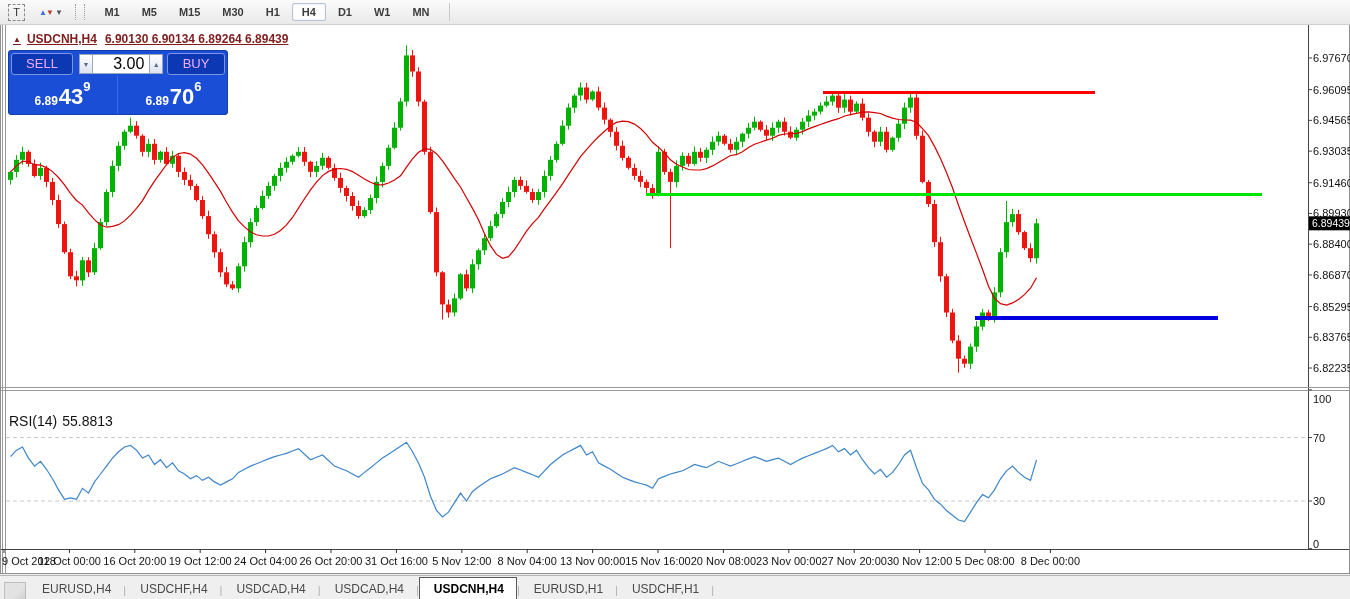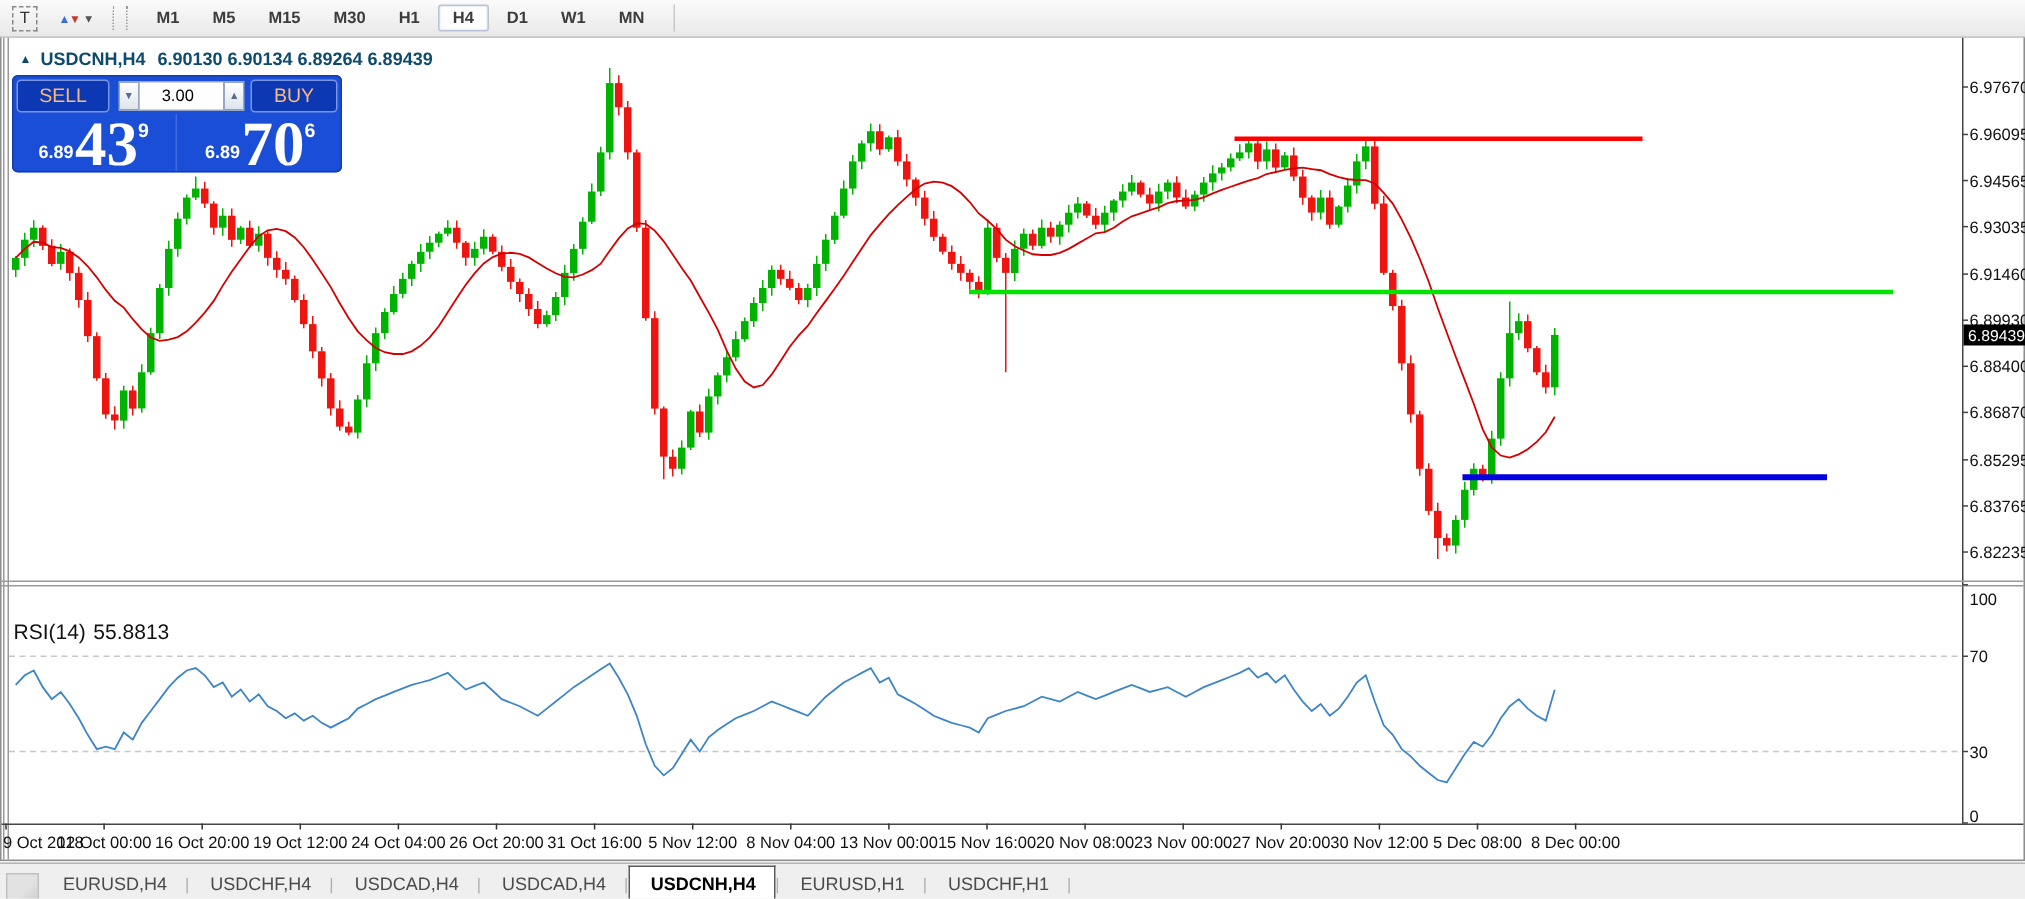--- a/index.html
+++ b/index.html
@@ -16,41 +16,41 @@
   .arrows{margin-left:10px;}
   .arr-up{color:#3a6fd8;font-size:8px;margin-right:-1px;}
   .arr-dn{color:#c23a2f;font-size:8px;}
   .caret{color:#555;font-size:9px;margin-left:3px;}
   .grip{width:8px;height:16px;margin:0 8px 0 12px;border-left:1px dotted #9a9a9a;border-right:1px dotted #9a9a9a;}
   .tf-group{display:flex;align-items:center;font-weight:bold;}
   .tf{padding:2px 9px;margin:0 1px;font-size:11px;color:#3c3c3c;border:1px solid transparent;border-radius:2px;}
   .tf.active{background:#fdfdfd;border-color:#b9c3d8;box-shadow:inset 0 0 1px #aab4cc;}
   .vsep{width:1px;height:18px;background:#c9c9c9;margin-left:8px;}
   
-  .chart-title{position:absolute;left:13px;top:32px;z-index:4;font-size:12px;font-weight:bold;color:#0c4a6e;}
+  .chart-title{position:absolute;left:13px;top:32px;z-index:4;font-size:12px;font-weight:bold;color:#7f1d1d;text-decoration:underline;}
   .chart-title .marker{font-size:8px;margin-right:6px;position:relative;top:-1px;}
   .chart-title .sym{margin-right:8px;}
   
   .panel{position:absolute;left:8px;top:50px;width:220px;height:65px;background:#1b4ed6;
          border-radius:4px;z-index:4;box-shadow:0 0 0 1px #143da8 inset;padding:0;}
   .panel .row1{display:flex;align-items:center;height:22px;margin:3px 3px 0 3px;}
-  .pbtn{background:#0d38b4;border:1px solid #7b96e6;border-radius:3px;color:#fdba74;
+  .pbtn{background:#0d38b4;border:1px solid #7b96e6;border-radius:3px;color:#f0abfc;
         font-size:13px;text-align:center;height:20px;line-height:19px;}
   .sellbtn{width:60px;}
   .buybtn{width:56px;margin-left:2px;}
   .volgrp{display:flex;flex:1;margin:0 2px 0 6px;height:20px;}
   .spin{width:19px;background:linear-gradient(#ffffff,#dde3ee);border:1px solid #98a6c4;
         color:#5a6a8a;font-size:7px;display:flex;align-items:center;justify-content:center;}
   .vol{width:100%;min-width:0;background:#fff;border:1px solid #98a6c4;border-left:none;border-right:none;
-       color:#000;font-family:"Liberation Sans",sans-serif;font-size:11px;text-align:center;padding:0 5px 0 0;outline:none;}
+       color:#000;font-family:"Liberation Sans",sans-serif;font-size:16px;text-align:right;padding:0 5px 0 0;outline:none;}
   .panel .row2{display:flex;height:38px;margin-top:1px;}
   .half{flex:1;display:flex;align-items:flex-end;justify-content:center;color:#fff;padding-bottom:2px;}
   .half.l{margin-right:1px;border-right:1px solid #3f6ae0;}
   .pr-big{font-size:12px;font-weight:bold;margin:0 1px 4px 0;}
-  .pr-mid{font-size:42px;font-weight:bold;line-height:30px;font-family:Liberation Serif, serif;}
+  .pr-mid{font-size:22px;font-weight:bold;line-height:30px;}
   .pr-sup{font-size:13px;font-weight:bold;align-self:flex-start;margin-top:3px;}
   
   .rsi-label{position:absolute;left:9px;top:413px;z-index:4;font-size:14px;color:#111;}
   .rsi-label .v{margin-left:5px;}
   
   .tabbar{position:absolute;left:0;top:575px;width:1350px;height:24px;background:#efefef;
           border-top:1px solid #b4b4b4;display:flex;align-items:flex-end;z-index:5;}
   .tab-stub{width:20px;height:17px;margin:0 2px 0 4px;background:linear-gradient(135deg,#e2e2e2 60%,#cfcfcf);
             border:1px solid #bdbdbd;border-bottom:none;}
   .tab{padding:3px 12px 4px 14px;font-size:12px;color:#4a4a4a;white-space:nowrap;}

